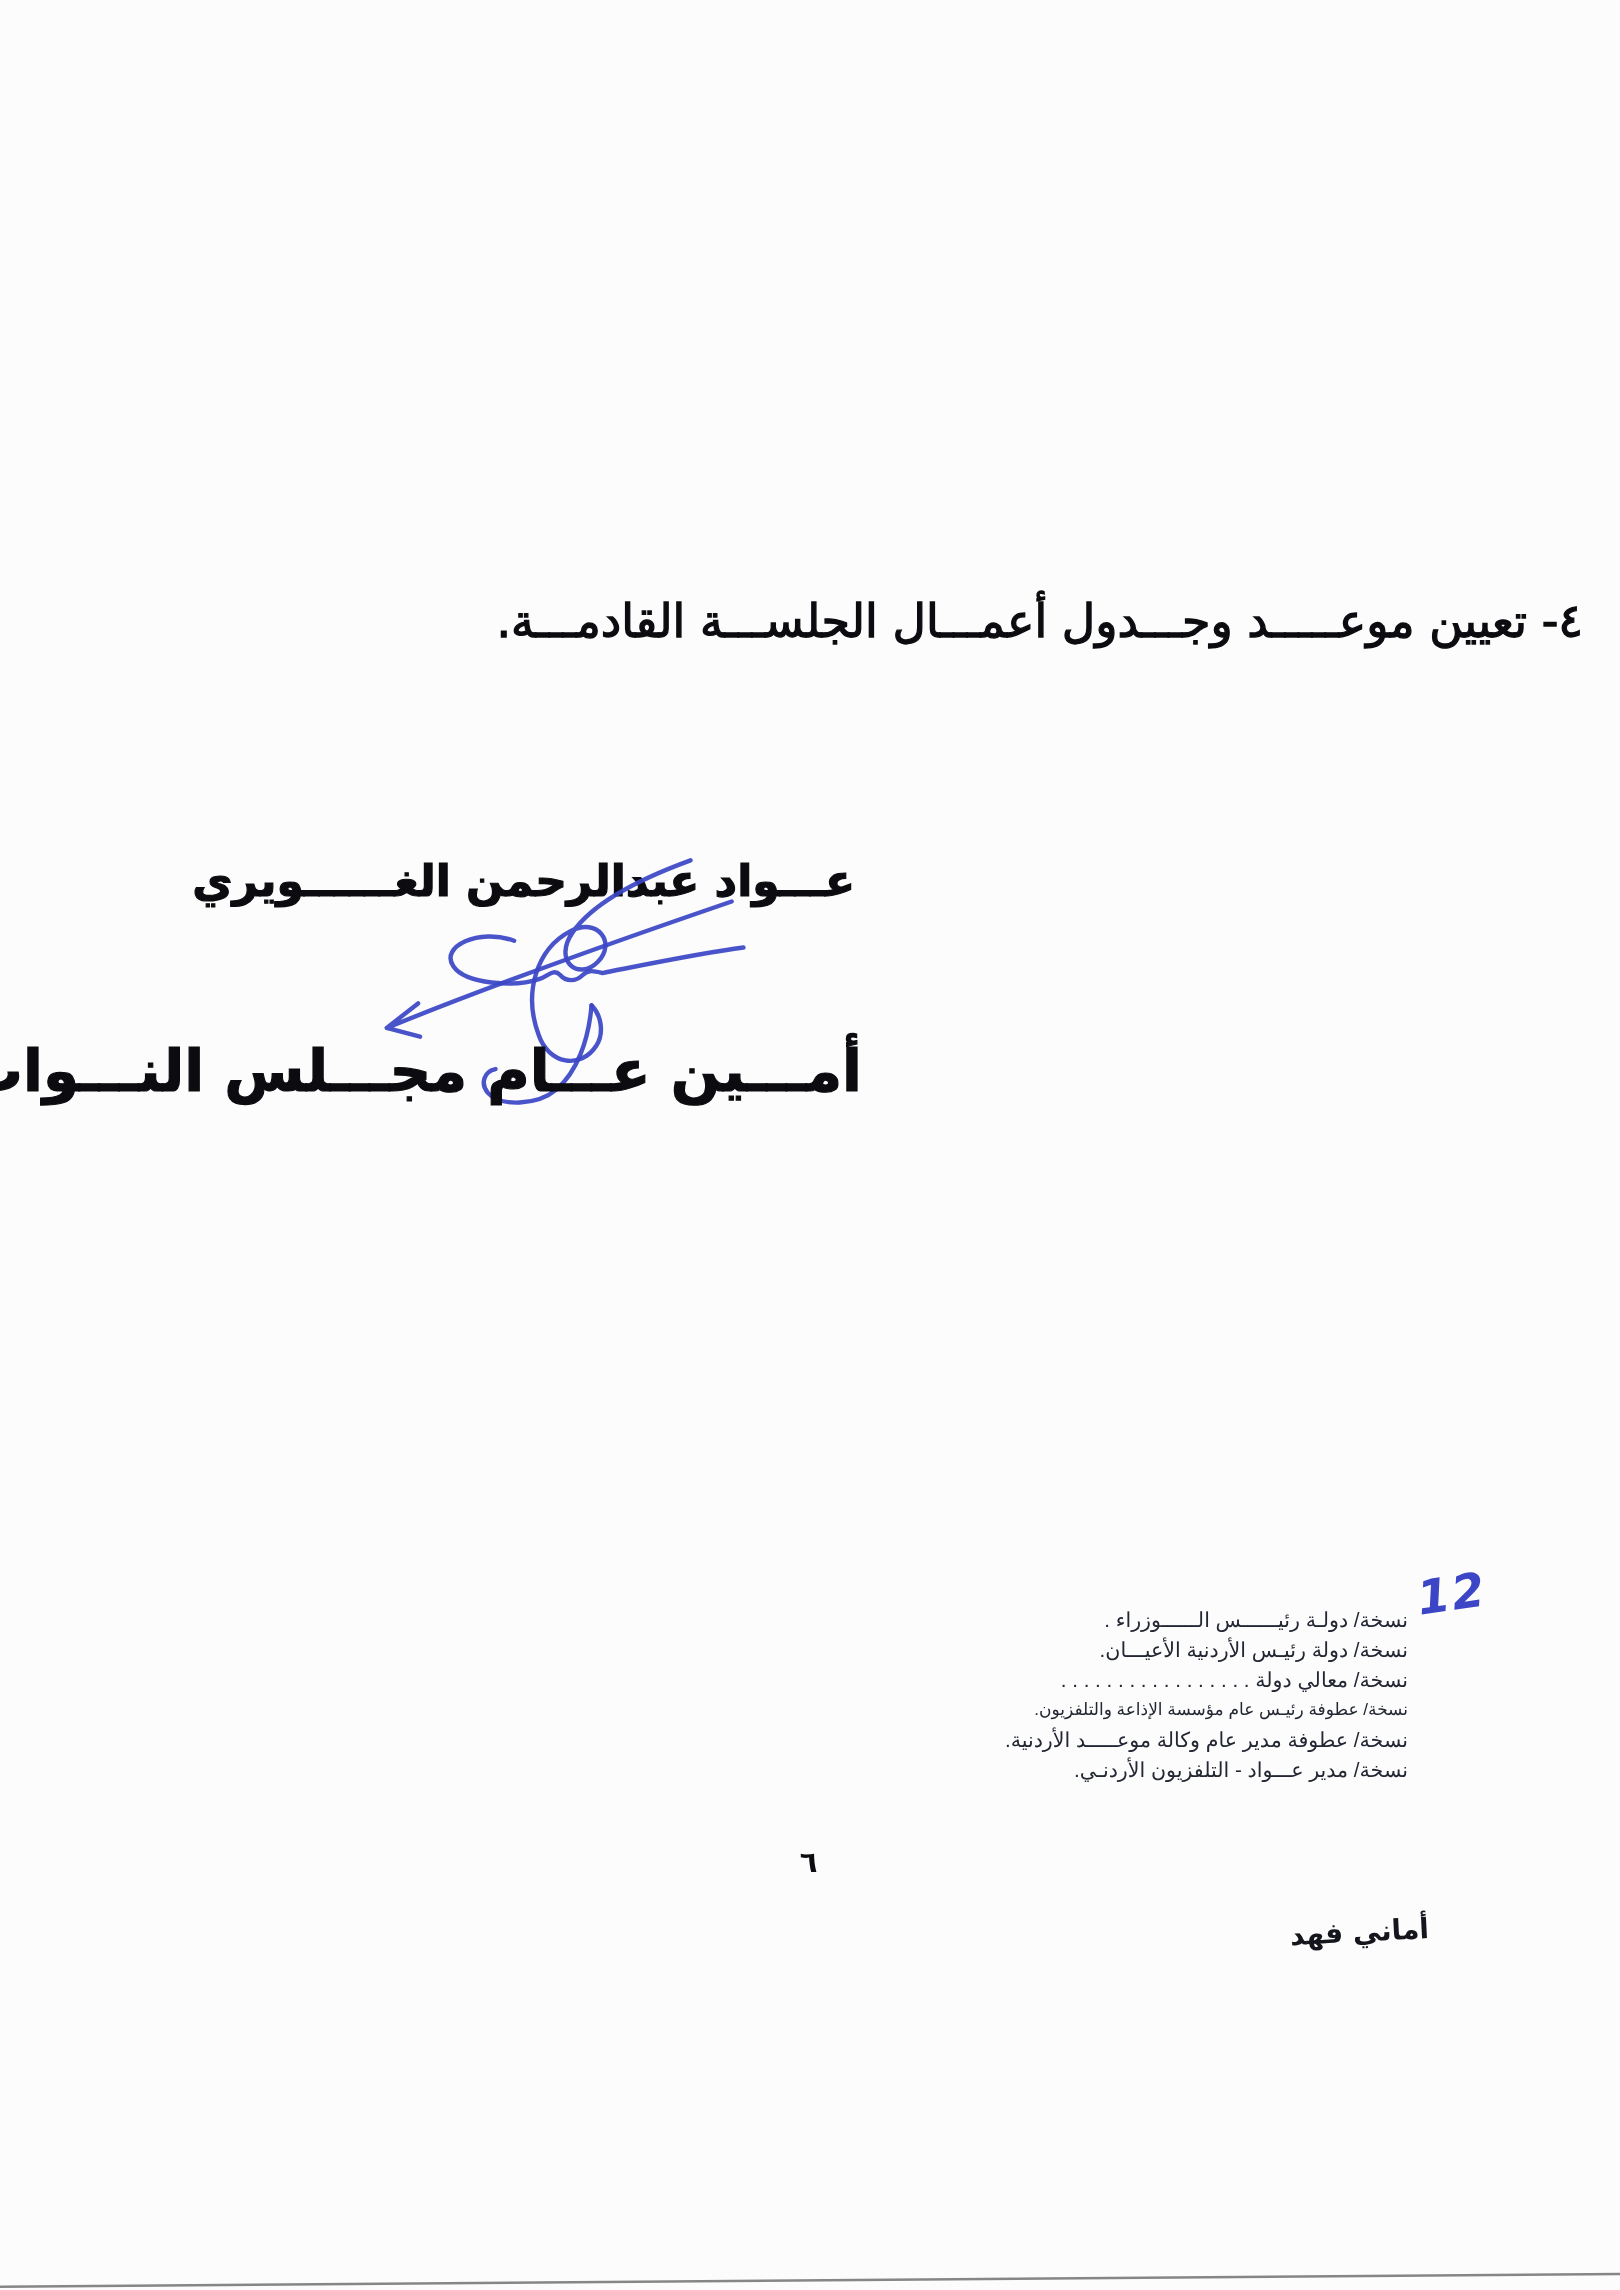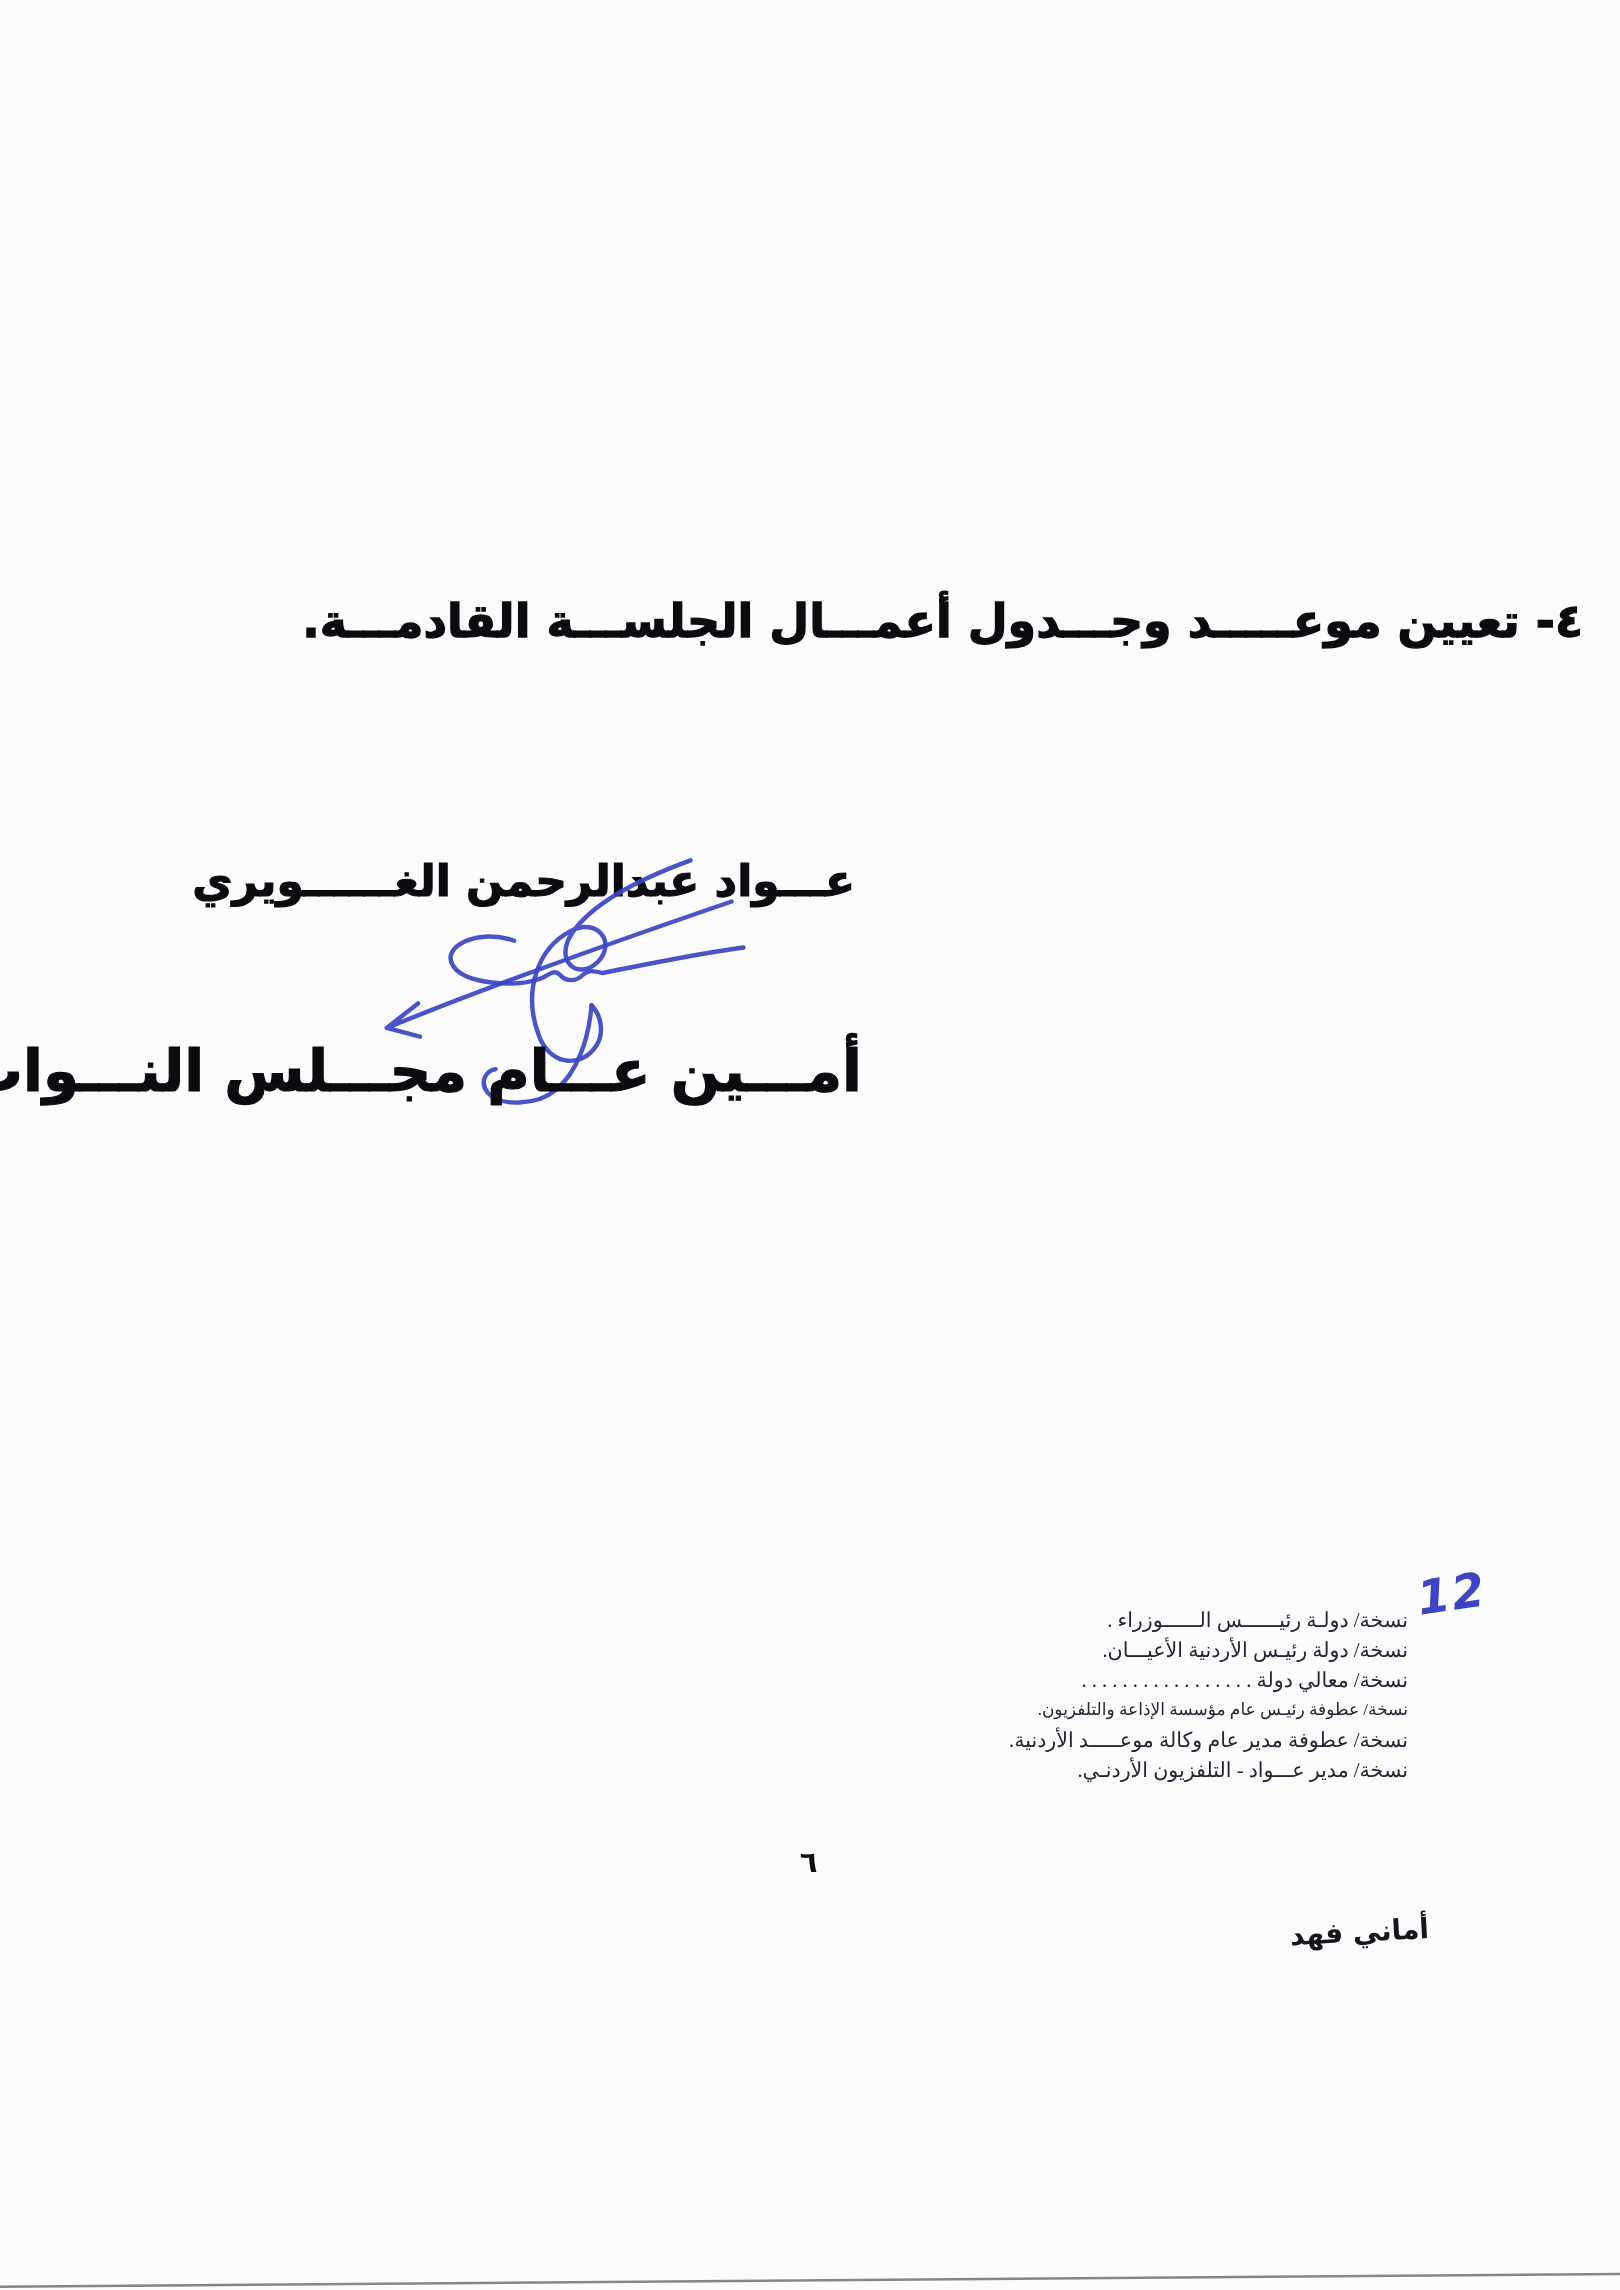--- a/index.html
+++ b/index.html
@@ -15,21 +15,21 @@
     position:relative;
     width:1620px;height:2291px;
     background:var(--paper);
     overflow:hidden;
     font-family:"DejaVu Sans", sans-serif;
   }
   .abs{position:absolute;}
   .heading{
     top:594px;right:37px;
     direction:rtl;white-space:nowrap;
-    font-size:46px;font-weight:bold;
+    font-size:46px;font-weight:normal;
     color:var(--text-black);
     -webkit-text-stroke:1.3px var(--text-black);
     letter-spacing:0.5px;
   }
   .sig-name{
     top:855px;right:765px;
     direction:rtl;white-space:nowrap;
     font-size:44px;font-weight:bold;
     color:var(--text-black);
     -webkit-text-stroke:1.2px var(--text-black);
@@ -54,21 +54,21 @@
     transform:rotate(-8deg);
     letter-spacing:2px;
   }
   .dist-list{
     top:1605px;right:212px;
     direction:rtl;text-align:right;
     color:var(--list-ink);
   }
   .dist-list .row{
     font-size:20.6px;line-height:30px;white-space:nowrap;
-    font-family:Liberation Serif, serif;
+    font-family:Liberation Sans, sans-serif;
   }
   .dist-list .row.small{font-size:17px;}
   .page-number{
     top:1845px;left:786px;width:45px;
     text-align:center;
     font-size:29px;font-weight:bold;
     color:var(--text-black);
   }
   .hand-name{
     top:1915px;left:1311px;width:118px;

